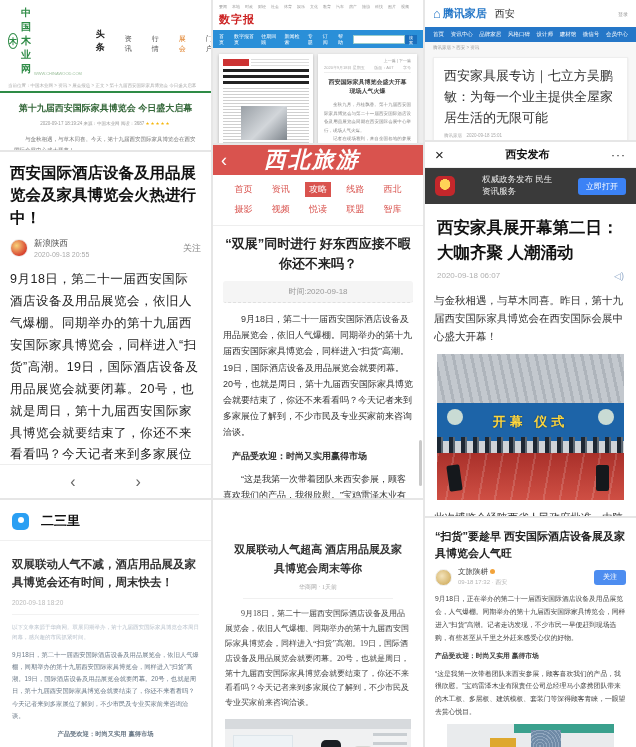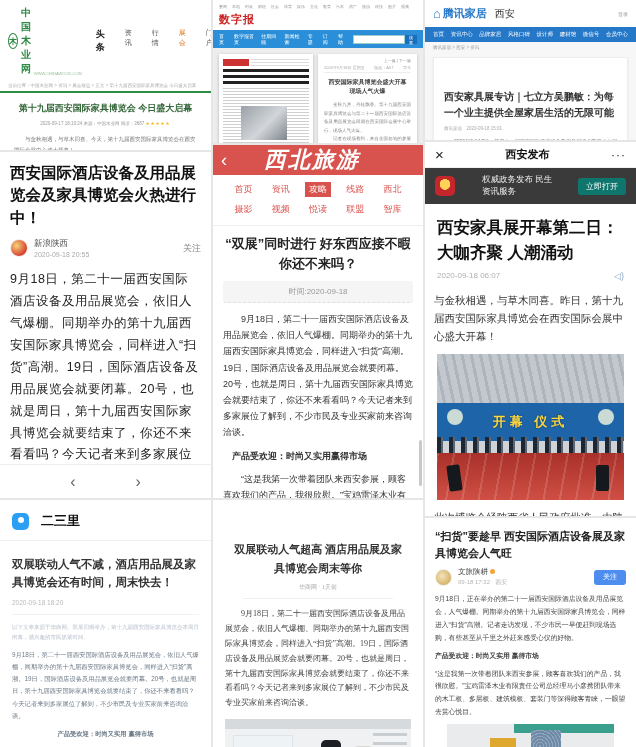--- a/index.html
+++ b/index.html
@@ -5,21 +5,21 @@
   * { margin:0; padding:0; box-sizing:border-box; }
   html,body { font-family:"Liberation Sans","DejaVu Sans",sans-serif; background:#dfdfdf; }
   .board { position:relative; width:636px; height:747px; background:#e6e6e6; overflow:hidden; }
   .panel { position:absolute; background:#fff; overflow:hidden; }
 
   
   .wp-head { display:flex; align-items:center; padding:6px 8px 4px 8px; }
   .wp-logo-circle { width:16px; height:16px; border:1.5px solid #2e8b46; border-radius:50%; color:#2e8b46; font-size:8px; display:flex; align-items:center; justify-content:center; font-weight:bold; }
   .wp-logo-txt { color:#2e8b46; font-weight:bold; font-size:10px; margin-left:3px; }
   .wp-logo-sub { color:#9bbf9b; font-size:4px; margin-left:3px; align-self:flex-end; }
-  .wp-nav { display:flex; gap:20px; margin-left:14px; font-size:7px; color:#555; align-items:flex-start; }
+  .wp-nav { display:flex; gap:20px; margin-left:14px; font-size:7px; color:#555; align-items:flex-end; }
   .wp-nav-main { font-size:9px; color:#222; font-weight:bold; }
   .wp-nav-item.hot { color:#e07b1f; }
   .wp-crumb { font-size:4.5px; color:#aaa; padding:3px 8px; border-bottom:2px solid #2e8b46; white-space:nowrap; }
   .wp-title { text-align:center; color:#35683a; font-weight:bold; font-size:9px; margin-top:9px; }
   .wp-meta { text-align:center; font-size:4.5px; color:#9a9a9a; margin-top:6px; }
   .wp-meta .stars { color:#f5b50a; letter-spacing:1px; }
   .wp-body { padding:8px 14px; }
   .wp-body p { font-size:5.5px; color:#777; line-height:2; text-indent:11px; margin-bottom:4px; }
 
   
@@ -103,33 +103,33 @@
   
   .tc-head { display:flex; align-items:center; padding:6px 8px; }
   .tc-house { color:#2577c8; font-size:13px; font-weight:bold; }
   .tc-logo { color:#2577c8; font-weight:bold; font-size:11px; margin-left:2px; }
   .tc-city { color:#333; font-size:10px; margin-left:8px; }
   .tc-login { margin-left:auto; color:#999; font-size:5px; }
   .tc-nav { background:#2577c8; display:flex; justify-content:space-between; padding:4px 8px; }
   .tc-nav span { color:#fff; font-size:5.5px; }
   .tc-crumb { font-size:4.5px; color:#999; padding:3px 8px; }
   .tc-card { margin:4px 8px; background:#fff; border:1px solid #eee; box-shadow:0 1px 2px rgba(0,0,0,.08); padding:8px 10px; }
-  .tc-title { font-size:10px; font-weight:bold; color:#333; line-height:1.6;margin-top:23px; }
+  .tc-title { font-size:13px; font-weight:normal; color:#333; line-height:1.6; }
   .tc-meta { font-size:4.5px; color:#aaa; margin:5px 0 6px 0; }
   .tc-body { font-size:5px; color:#777; line-height:1.9; text-indent:10px; text-align:justify; }
 
   
   .xr-top { display:flex; align-items:center; height:26px; padding:0 10px; border-bottom:1px solid #f0f0f0; }
   .xr-close { font-size:15px; color:#222; }
   .xr-title { flex:1; text-align:center; font-size:11px; font-weight:bold; color:#111; }
   .xr-more { font-size:12px; color:#222; letter-spacing:1px; }
   .xr-banner { background:#3a3a3a; display:flex; align-items:center; padding:6px 10px;gap:20px; }
   .xr-appicon { width:20px; height:20px; border-radius:5px; background:radial-gradient(circle at 50% 42%, #ffd257 0 34%, #c3272b 36%); }
   .xr-bantxt { color:#eee; font-size:8.5px; margin-left:7px; flex:1; }
-  .xr-open { background:#0f766e; color:#fff; font-size:8px; border-radius:3px; padding:3px 8px; }
+  .xr-open { background:#3b82f6; color:#fff; font-size:8px; border-radius:3px; padding:3px 8px; }
   .xr-atitle { font-size:16.5px; font-weight:bold; color:#111; line-height:1.5; padding:11px 12px 2px 12px; }
   .xr-daterow { display:flex; align-items:center; padding:4px 12px; }
   .xr-date { color:#b0b0b0; font-size:8px; flex:1; }
   .xr-speaker { color:#8fa8c8; font-size:9px; }
   .xr-p { font-size:10.5px; color:#333; line-height:1.75; padding:6px 9px; }
   .xr-photo { margin:2px 12px; height:146px; position:relative; overflow:hidden; background:#cfd3d8; }
   .xr-ceil { position:absolute; top:0; left:0; right:0; height:34%; background:repeating-linear-gradient(78deg,#c3c8ce 0 6px,#aeb4bb 6px 9px); }
   .xr-band { position:absolute; top:34%; left:0; right:0; height:26%; background:#1d64a8; display:flex; align-items:center; justify-content:center; }
   .xr-band span { color:#ffd73d; font-weight:bold; font-size:13px; letter-spacing:4px; text-shadow:0 0 2px rgba(0,0,0,.4); }
   .xr-band::before, .xr-band::after { content:""; position:absolute; top:6px; width:16px; height:16px; border-radius:50%; background:#e8f0dc; opacity:.85; }

